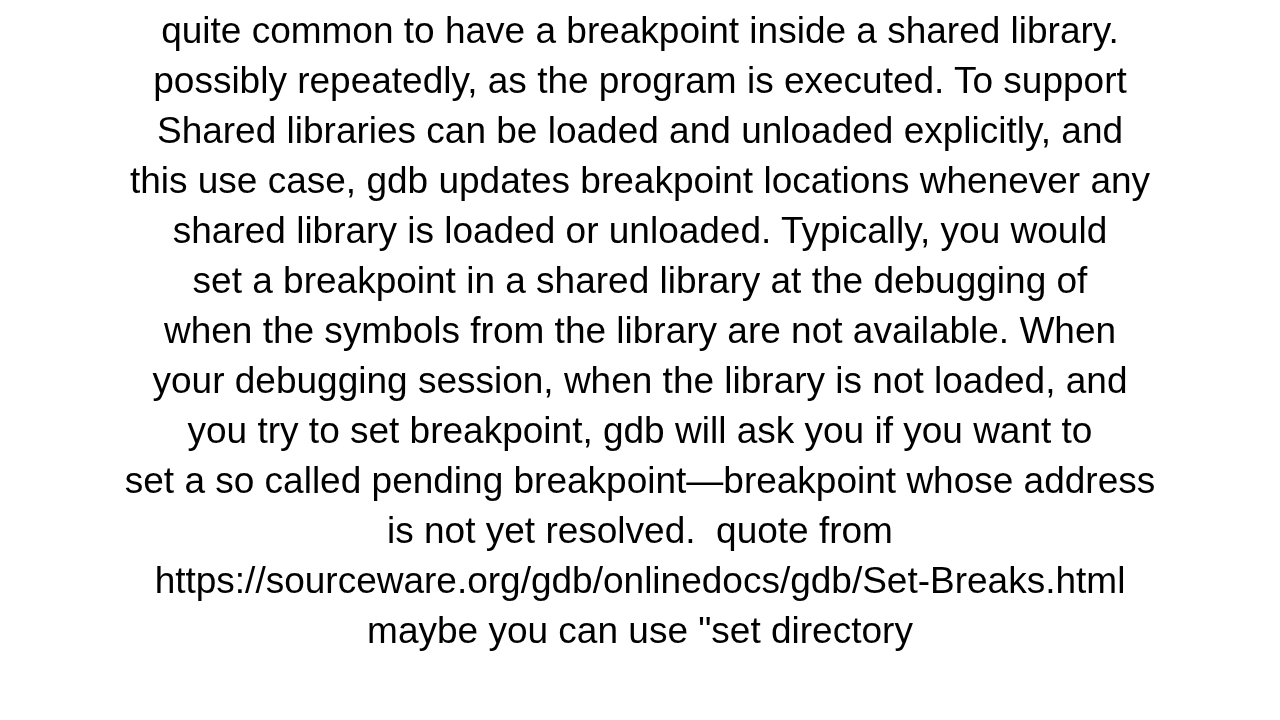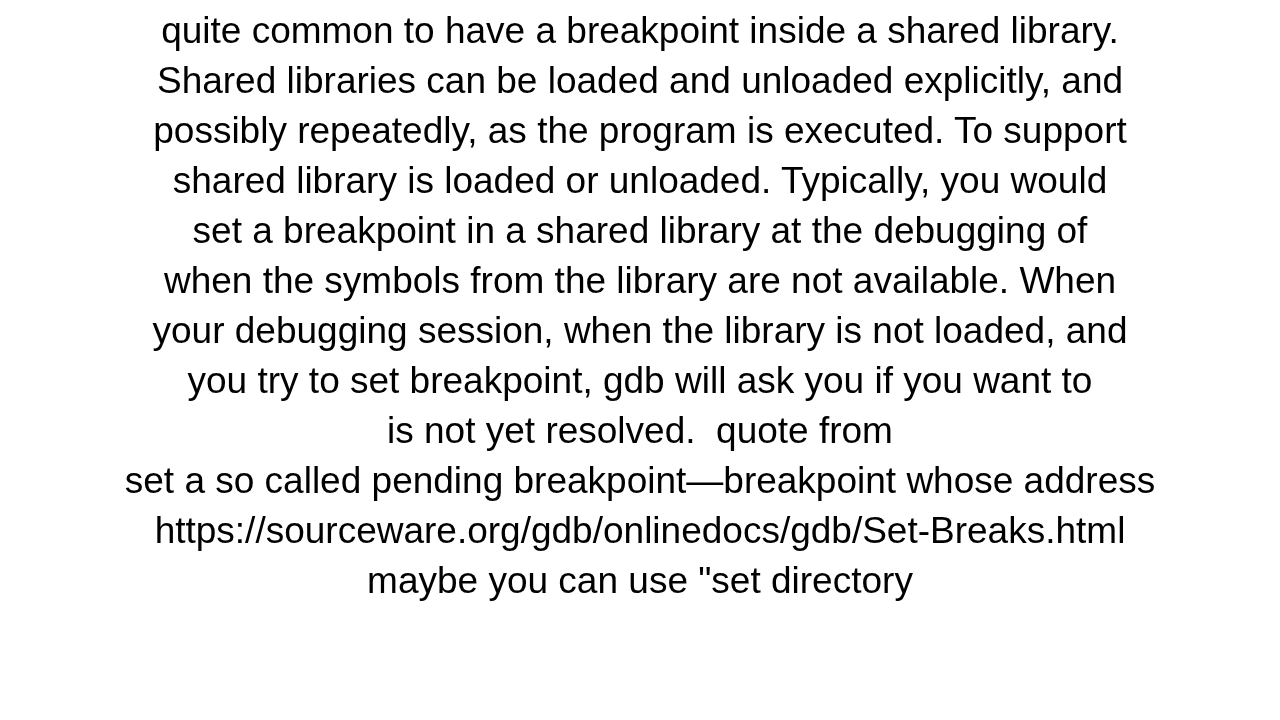--- a/index.html
+++ b/index.html
@@ -29,24 +29,25 @@
     text-align: center;
     white-space: pre;
     letter-spacing: 0px;
   }
 </style>
 </head>
 <body>
 
 <div class="page">
   <div class="line">quite common to have a breakpoint inside a shared library.</div>
+  <div class="line">possibly repeatedly, as the program is executed. To support</div>
   <div class="line">Shared libraries can be loaded and unloaded explicitly, and</div>
-  <div class="line">possibly repeatedly, as the program is executed. To support</div>
+  <div class="line">this use case, gdb updates breakpoint locations whenever any</div>
   <div class="line">shared library is loaded or unloaded. Typically, you would</div>
   <div class="line">set a breakpoint in a shared library at the debugging of</div>
   <div class="line">when the symbols from the library are not available. When</div>
   <div class="line">your debugging session, when the library is not loaded, and</div>
   <div class="line">you try to set breakpoint, gdb will ask you if you want to</div>
+  <div class="line">set a so called pending breakpoint—breakpoint whose address</div>
   <div class="line">is not yet resolved.  quote from</div>
-  <div class="line">set a so called pending breakpoint—breakpoint whose address</div>
   <div class="line">https://sourceware.org/gdb/onlinedocs/gdb/Set-Breaks.html</div>
   <div class="line">maybe you can use "set directory</div>
 </div>
 
 </body></html>

